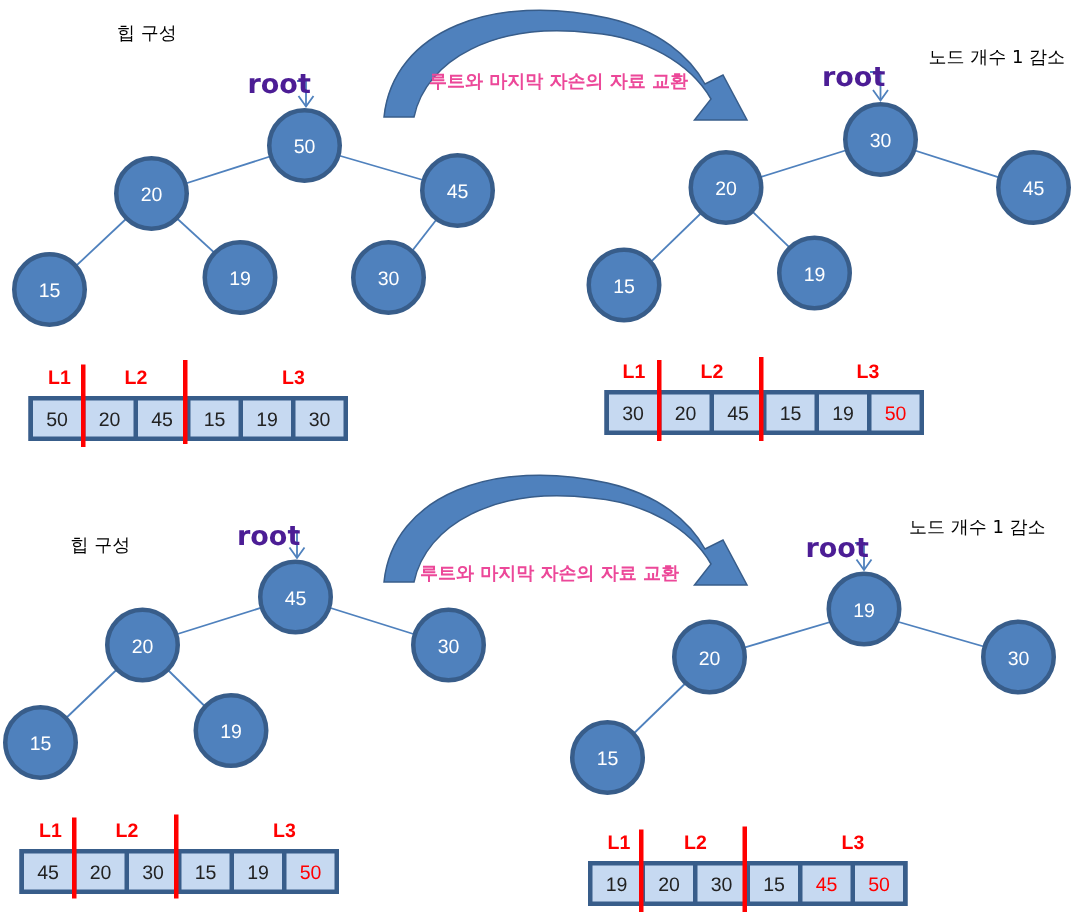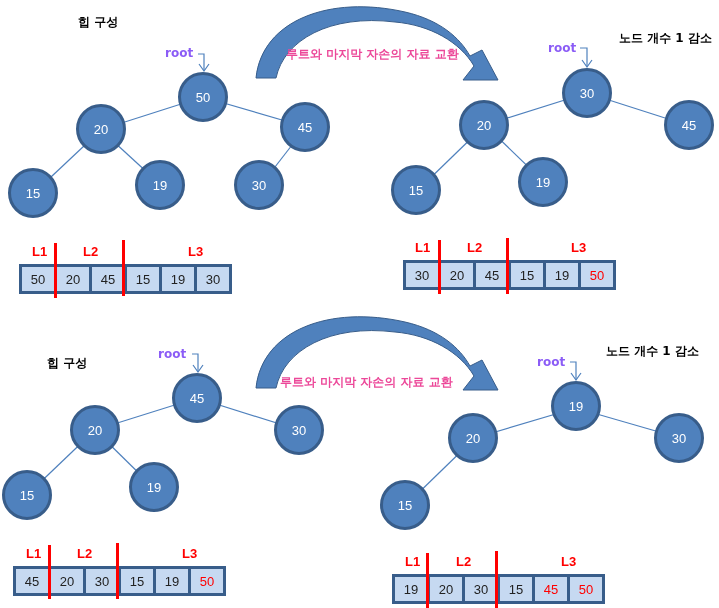--- a/index.html
+++ b/index.html
@@ -1,21 +1,21 @@
 <!DOCTYPE html>
 <html><head>
 <meta charset="utf-8">
 <style>
   html, body { margin:0; padding:0; background:#ffffff; }
   body { width:719px; height:608px; position:relative; overflow:hidden;
          font-family: "DejaVu Sans", sans-serif; }
   .abs { position:absolute; }
-  .title { font-weight:bold; font-size:12px; color:#000; white-space:nowrap; }
+  .title { font-weight:normal; font-size:12px; color:#000; white-space:nowrap; }
   .arrow-label { font-weight:bold; font-size:12px; color:#ec4899; white-space:nowrap; }
-  .root-label { font-weight:bold; font-size:12px; color:#8b5cf6; }
+  .root-label { font-weight:bold; font-size:18px; color:#4c1d95; }
   .node { position:absolute; width:50px; height:50px; border-radius:50%;
           background:#4f81bd; border:3px solid #385d8a; box-sizing:border-box;
           color:#fff; font-size:13px; display:flex; align-items:center; justify-content:center;
           font-family:"Liberation Sans", sans-serif; }
   .array { position:absolute; display:flex; border:3px solid #385d8a; background:#385d8a; gap:3px; }
   .cell { width:32px; height:24px; background:#c6d9f1; display:flex; align-items:center; justify-content:center;
           font-size:13px; color:#222; font-family:"Liberation Sans", sans-serif; }
   .cell.done { color:#ff0000; }
   .lvl { position:absolute; font-weight:bold; font-size:13px; color:#ff0000; font-family:"Liberation Sans", sans-serif; }
   .sep { position:absolute; width:3px; background:#ff0000; }

